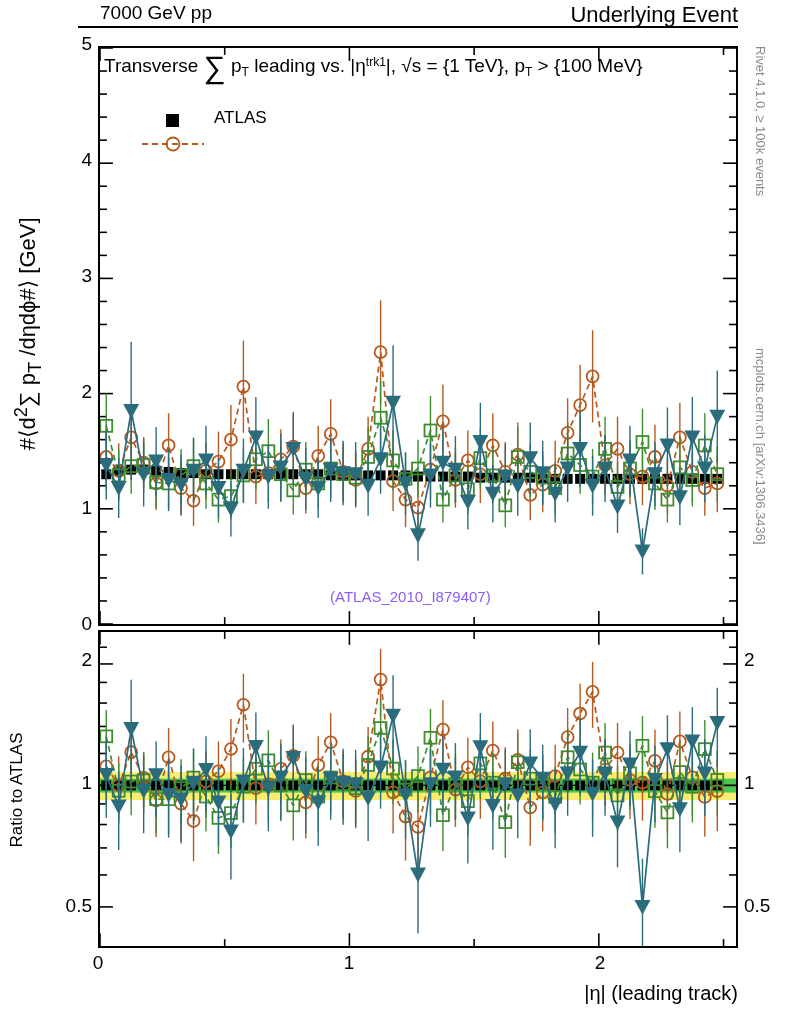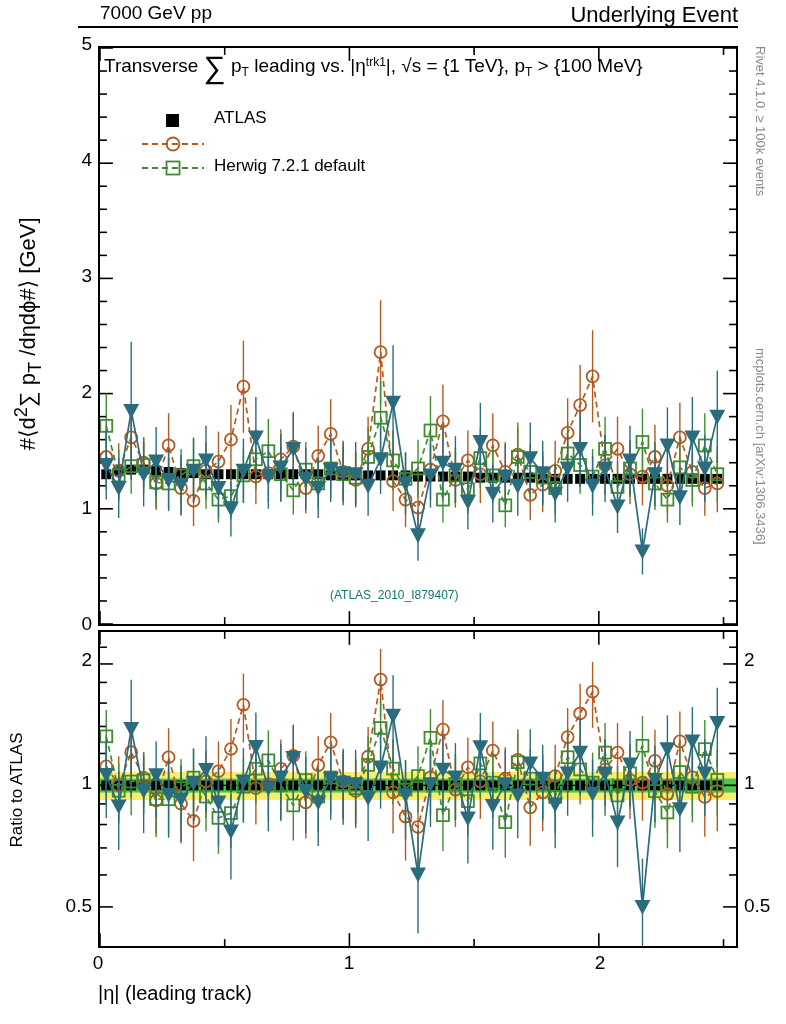--- a/index.html
+++ b/index.html
@@ -19,42 +19,42 @@
 
   .svgwrap{position:absolute;left:0;top:0;width:100%;height:100%;}
 
   
   .ylab-main{position:absolute;left:-2px;top:46px;width:40px;height:580px;}
   .ylab-main span{display:block;position:absolute;left:-250px;top:270px;width:560px;
       text-align:center;transform:rotate(-90deg);font-size:22px;white-space:nowrap;}
   .ylab-ratio{position:absolute;left:2px;top:630px;width:30px;height:318px;}
   .ylab-ratio span{display:block;position:absolute;left:-100px;top:150px;width:230px;
       text-align:center;transform:rotate(-90deg);font-size:17px;white-space:nowrap;}
-  .xlab{position:absolute;left:98px;top:982px;width:640px;text-align:left;font-size:20px;}
+  .xlab{position:absolute;left:98px;top:982px;width:640px;text-align:right;font-size:20px;}
 
   
   .rtxt{position:absolute;font-size:13px;color:#8a8a8a;white-space:nowrap;transform-origin:0 0;}
   #rt1{left:768px;top:46px;transform:rotate(90deg);}
   #rt2{left:768px;top:348px;transform:rotate(90deg);}
 
   
   .tl{position:absolute;font-size:19px;}
   .tl.r{text-align:right;}
   .tl.c{text-align:center;}
 
   
   .title{position:absolute;left:104px;top:50px;width:630px;font-size:19px;white-space:nowrap;}
   .title .big{font-size:31px;vertical-align:-6px;}
   .sub{font-size:12px;vertical-align:-4px;}
   .sup{font-size:12px;vertical-align:6px;margin-top:29px;}
 
   .legend{position:absolute;left:140px;top:108px;font-size:17px;}
   .legrow{height:24px;display:flex;align-items:flex-start;}
   .legmark{width:66px;height:24px;position:relative;margin-right:8px;}
-  .watermark{position:absolute;left:330px;top:588px;font-size:12px;color:#0f766e;}
+  .watermark{position:absolute;left:330px;top:588px;font-size:15px;color:#8b5cf6;}
 </style>
 </head>
 <body>
 
 <div class="root">
 
   <div class="hdr">
     <div class="left">7000 GeV pp</div>
     <div class="right">Underlying Event</div>
     <div class="rule"></div>
@@ -1006,29 +1006,20 @@
       <span>ATLAS</span>
     </div>
     <div class="legrow">
       <div class="legmark">
         <svg width="66" height="24">
             <line x1="2" y1="12" x2="64" y2="12" stroke="#b4591f" stroke-width="1.8" stroke-dasharray="6,4"></line>
             <circle cx="33" cy="12" r="6.5" fill="none" stroke="#b4591f" stroke-width="1.8"></circle>
           </svg>
       </div>
     </div>
-    <div class="legrow">
-      <div class="legmark">
-        <svg width="66" height="24">
-            <line x1="2" y1="12" x2="64" y2="12" stroke="#3f8c2f" stroke-width="1.8" stroke-dasharray="6,4"></line>
-            <rect x="26.5" y="5.5" width="13" height="13" fill="none" stroke="#3f8c2f" stroke-width="1.8"></rect>
-          </svg>
-      </div>
-      <span>Herwig 7.2.1 default</span>
-    </div>
   </div>
 
   <div class="watermark">(ATLAS_2010_I879407)</div>
 
   <div id="ticklabels">
       <div class="tl r" style="left: 50px; top: 613px; width: 42px;">0</div>
       <div class="tl r" style="left: 50px; top: 497px; width: 42px;">1</div>
       <div class="tl r" style="left: 50px; top: 381px; width: 42px;">2</div>
       <div class="tl r" style="left: 50px; top: 265px; width: 42px;">3</div>
       <div class="tl r" style="left: 50px; top: 149px; width: 42px;">4</div>

